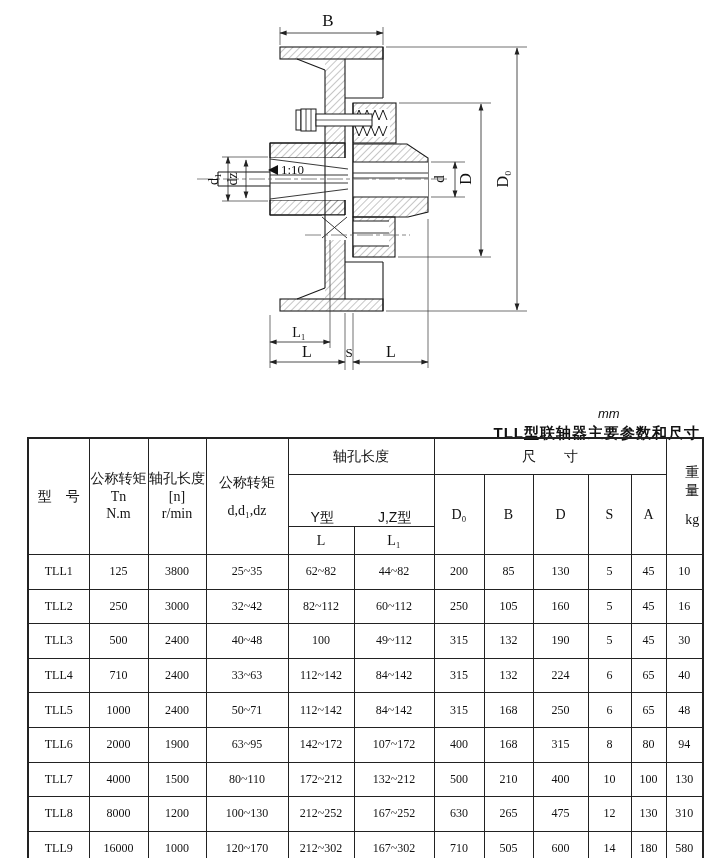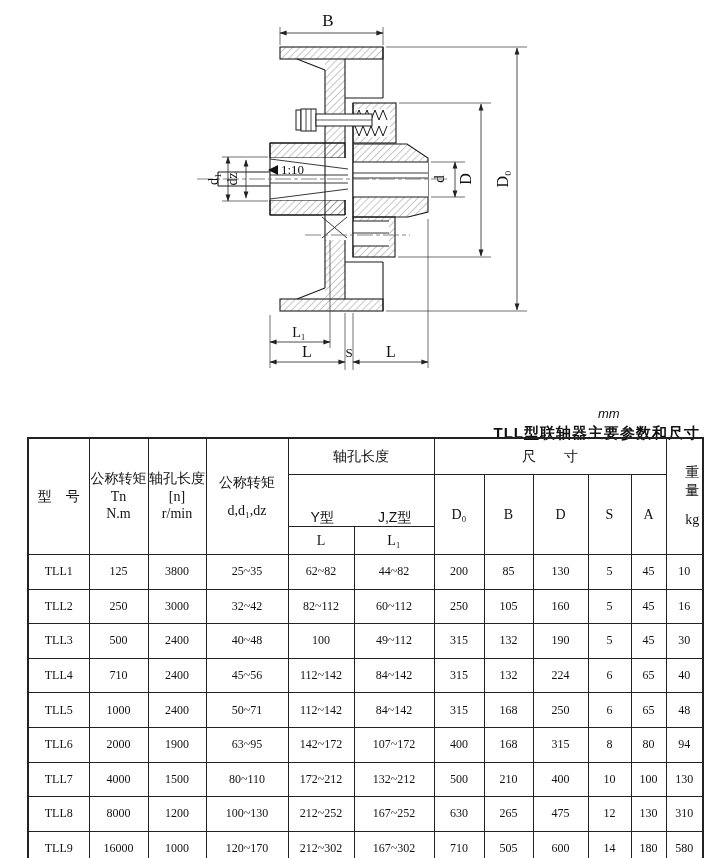--- a/index.html
+++ b/index.html
@@ -249,21 +249,21 @@
           <td>132</td>
           <td>190</td>
           <td>5</td>
           <td>45</td>
           <td>30</td>
         </tr>
         <tr>
           <td>TLL4</td>
           <td>710</td>
           <td>2400</td>
-          <td>45~56</td>
+          <td>33~63</td>
           <td>112~142</td>
           <td>84~142</td>
           <td>315</td>
           <td>132</td>
           <td>224</td>
           <td>6</td>
           <td>65</td>
           <td>40</td>
         </tr>
         <tr>

